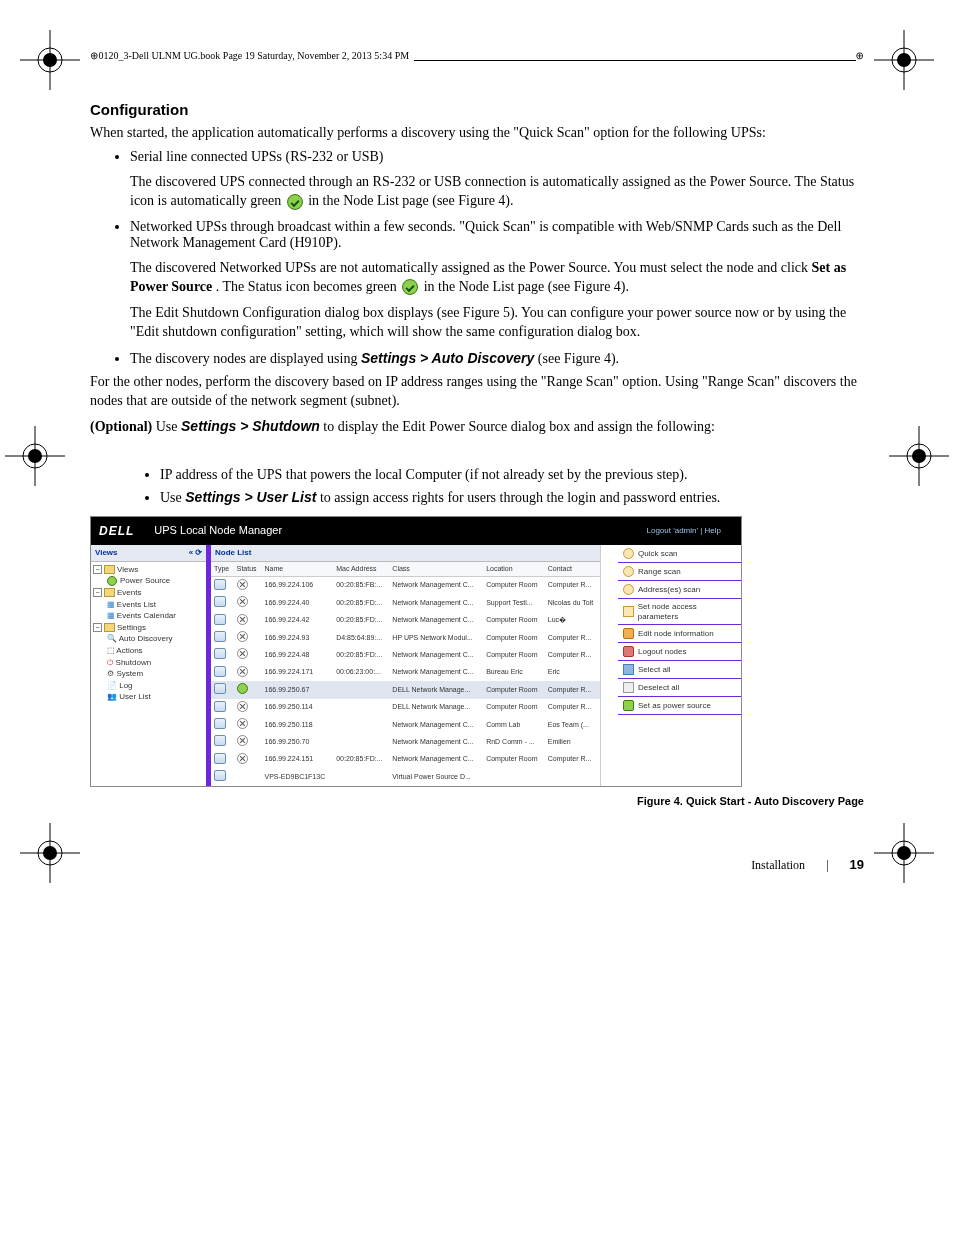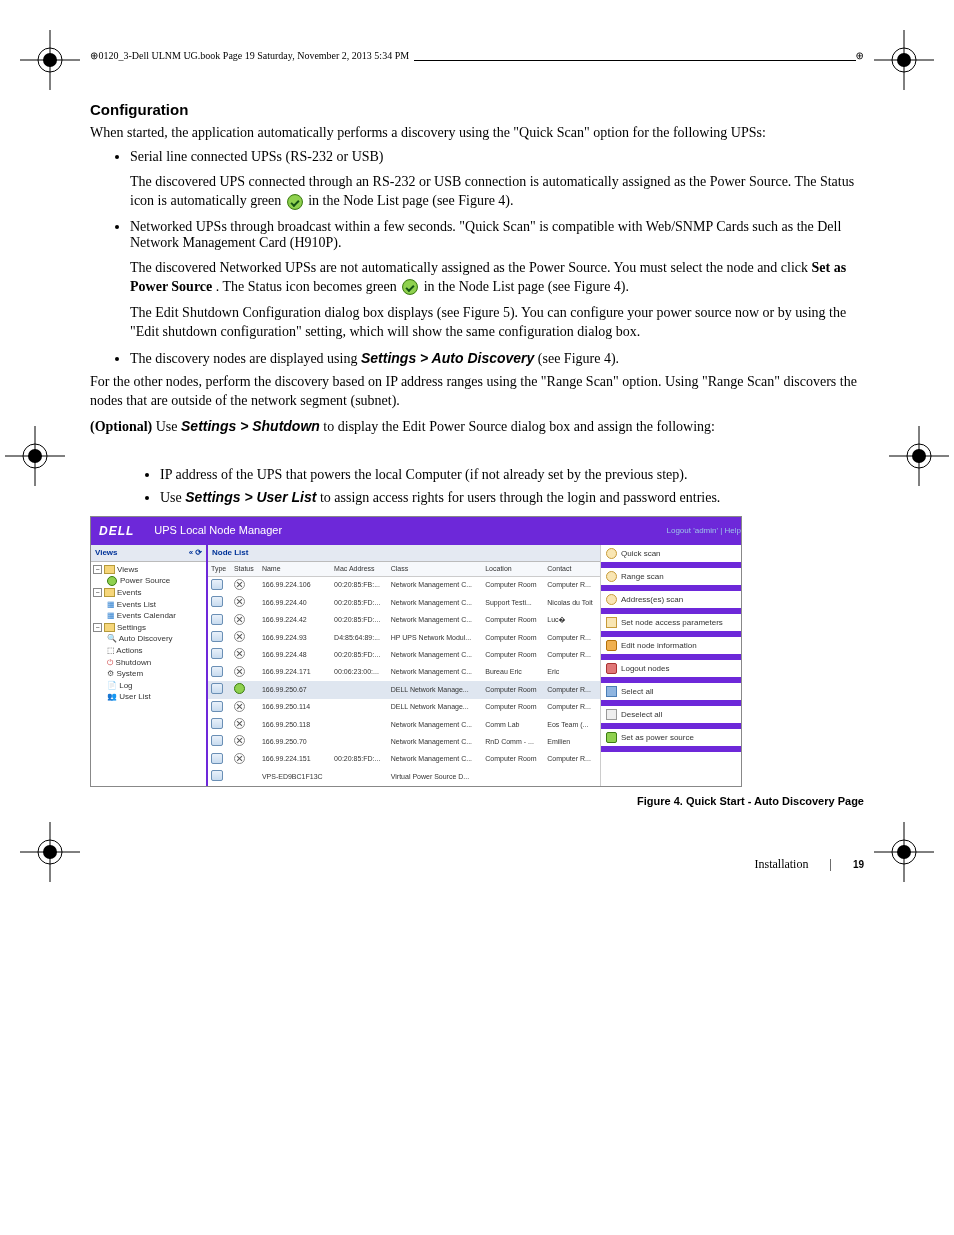--- a/index.html
+++ b/index.html
@@ -85,60 +85,60 @@
     text-align: right;
   }
   .page-footer {
     text-align: right;
     font-size: 12px;
     margin-top: 50px;
   }
   .page-footer .num {
     font-family: Arial, Helvetica, sans-serif;
     font-weight: bold;
-    font-size: 10px;
+    font-size: 13px;
   }
   
   .app-shot {
     border: 1px solid #888;
     width: 650px;
     font-family: Arial, Helvetica, sans-serif;
     font-size: 8px;
     color: #222;
     line-height: 1.2;
     background: #fff;
     margin-top: 10px;
   }
   .app-header {
-    background: #6d28d9;
+    background: #000000;
     color: #fff;
     height: 28px;
     display: flex;
     align-items: center;
     padding: 0 8px;
     position: relative;
   }
   .app-header .logo {
     font-weight: bold;
     font-style: italic;
     font-size: 12px;
     letter-spacing: 1px;
     margin-right: 20px;
   }
   .app-header .title { font-size: 11px; }
   .app-header .right {
     position: absolute;
-    right: 0;
+    right: 20px;
     color: #9cc3e8;
     font-size: 8px;
   }
   .app-body { display: flex; }
   .sidebar {
     width: 115px;
-    border-right: 2px solid #6d28d9;
+    border-right: 5px solid #6d28d9;
     padding: 0;
   }
   .sidebar-title {
     background: #e4e9f2;
     color: #003399;
     font-weight: bold;
     font-size: 8px;
     padding: 3px 4px;
     border-bottom: 1px solid #bbb;
     display: flex;
@@ -235,25 +235,26 @@
     border-radius: 50%;
     position: relative;
   }
   tr.row-sel td { background: #dfe6f0; }
   .right-panel {
     width: 140px;
     padding: 0;
   }
   .rp-item {
     padding: 3px 5px;
-    border-bottom: 6px solid #6d28d9;
+    border-bottom: 1px solid #6d28d9;
     color: #333;
     display: flex;
     align-items: center;
     gap: 4px;
+    margin-left: 17px;
   }
   .rp-item a { color: #1a4fa0; }
   .rp-ic {
     display: inline-block;
     width: 9px; height: 9px;
     border: 1px solid #999;
     background: #eee;
   }
   .rp-ic.search { border-radius: 50%; border-color: #c79b3a; background: #f9e6b3; }
   .rp-ic.green { background: #8fd14f; border-color: #3c7d12; border-radius: 2px; }

